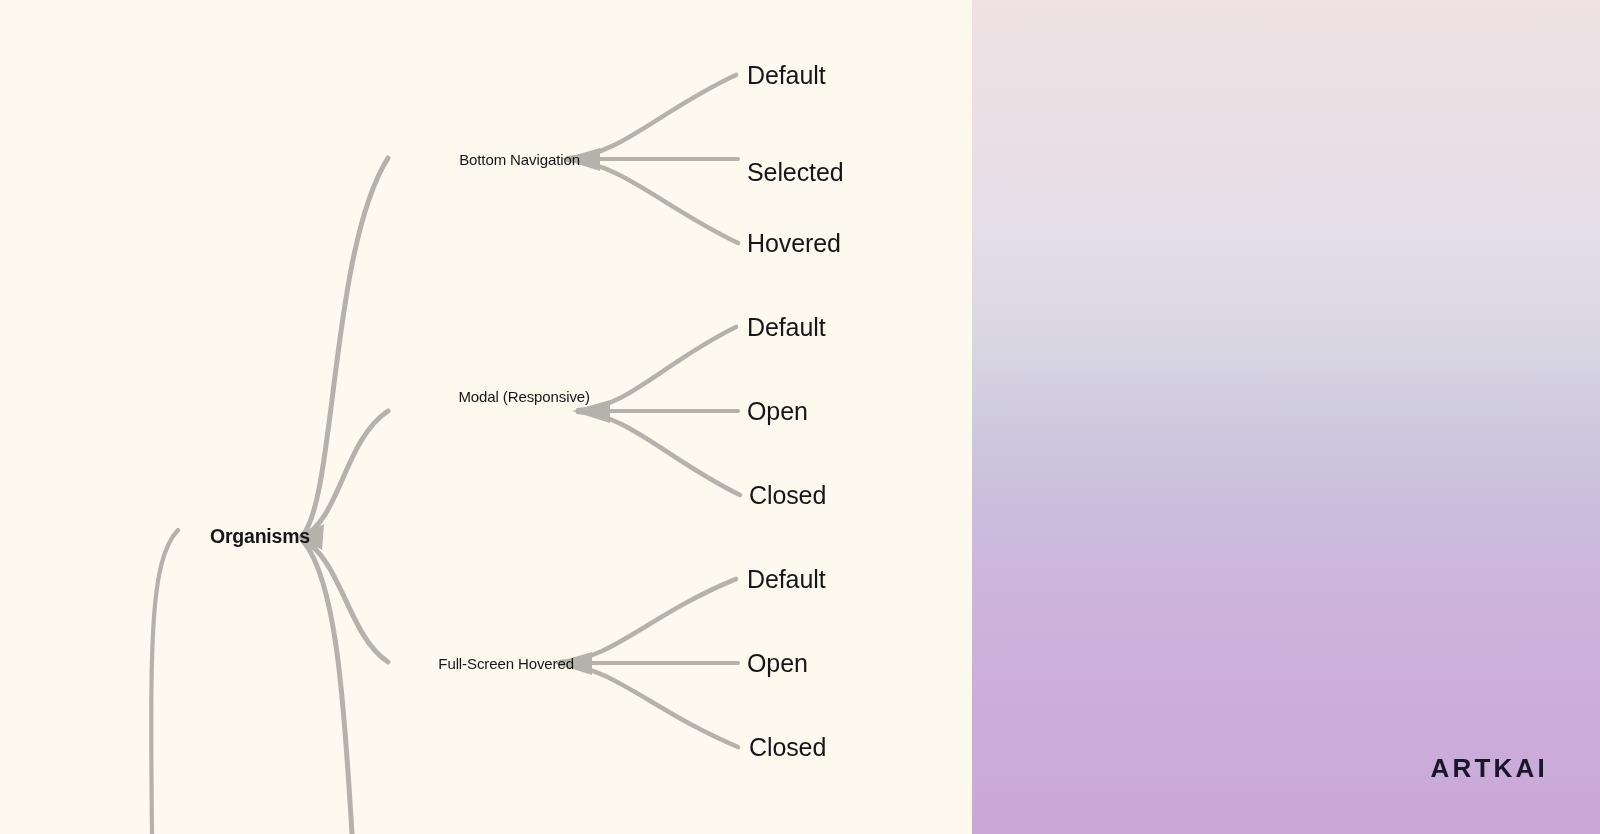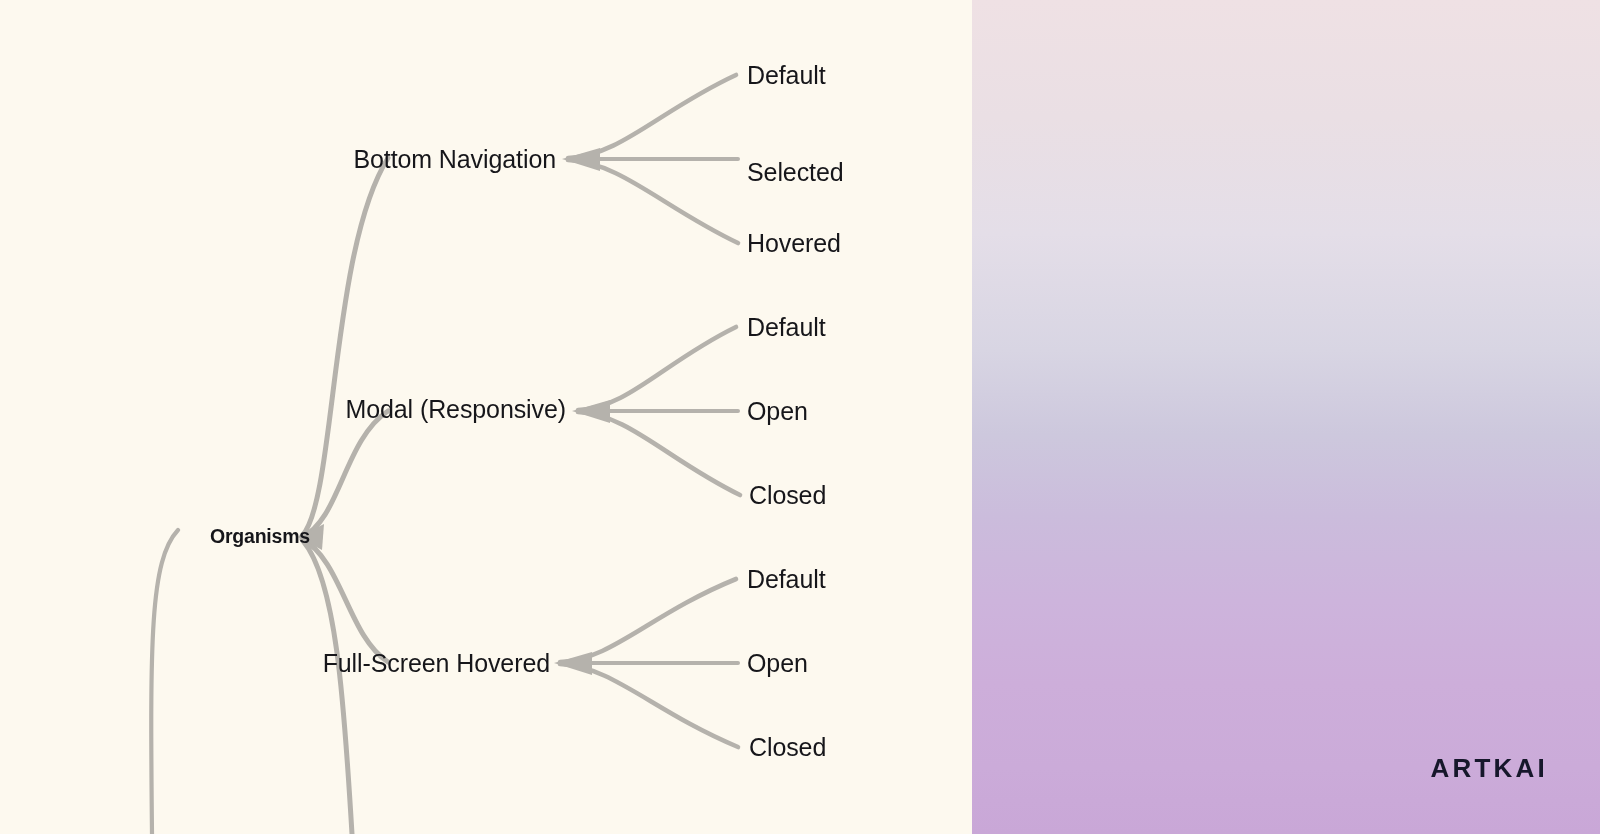--- a/index.html
+++ b/index.html
@@ -41,21 +41,22 @@
   }
   .node-label.root {
     font-weight:700;
     font-size:19.5px;
     letter-spacing:-0.2px;
     transform:translate(-100%,-50%);
     margin-left:18px;
   }
   .node-label.branch {
     transform:translate(-100%,-50%);
-    font-size:25px;
+    font-size:15px;
+    margin-left:24px;
   }
   .node-label.leaf {
     transform:translateY(-50%);
     font-size:25px;
   }
 
   
   .promo-panel {
     position:relative;
     width:628px; height:834px;
@@ -129,21 +130,21 @@
 
       <path d="M 560 662 C 612 660 650 614 736 579" fill="none" stroke="#b5b2ac" stroke-width="4.6" stroke-linecap="round"></path>
       <path d="M 560 663 L 738 663" fill="none" stroke="#b5b2ac" stroke-width="4" stroke-linecap="round"></path>
       <path d="M 560 664 C 612 666 654 712 738 747" fill="none" stroke="#b5b2ac" stroke-width="4.6" stroke-linecap="round"></path>
       <path d="M 554 663 L 592 652 L 592 675 Z" fill="#b5b2ac"></path>
     </svg>
 
     <div class="node-label root" style="left:292px; top:537px;">Organisms</div>
 
     <div class="node-label branch" style="left:556px; top:159px;">Bottom Navigation</div>
-    <div class="node-label branch" style="left:566px; top:409px;text-align:center;">Modal (Responsive)</div>
+    <div class="node-label branch" style="left:566px; top:396px;text-align:center;">Modal (Responsive)</div>
     <div class="node-label branch" style="left:550px; top:663px;">Full-Screen Hovered</div>
 
     <div class="node-label leaf" style="left:747px; top:75px;">Default</div>
     <div class="node-label leaf" style="left:747px; top:159px;margin-top:13px;">Selected</div>
     <div class="node-label leaf" style="left:747px; top:243px;">Hovered</div>
 
     <div class="node-label leaf" style="left:747px; top:327px;">Default</div>
     <div class="node-label leaf" style="left:747px; top:411px;">Open</div>
     <div class="node-label leaf" style="left:749px; top:495px;">Closed</div>
 

